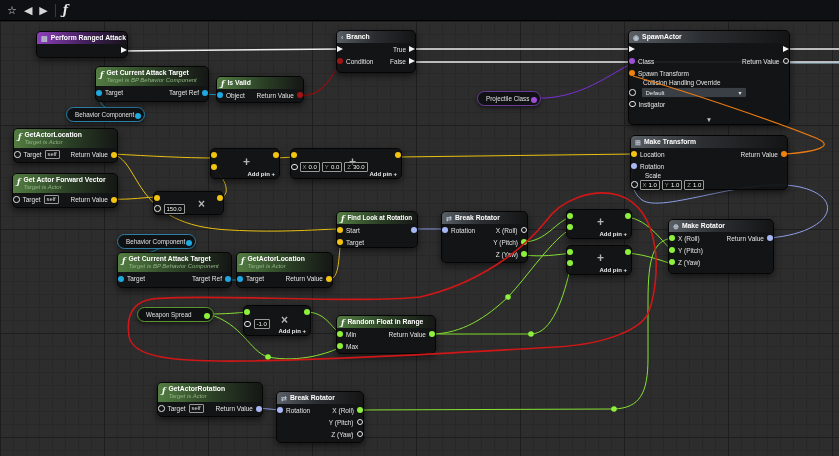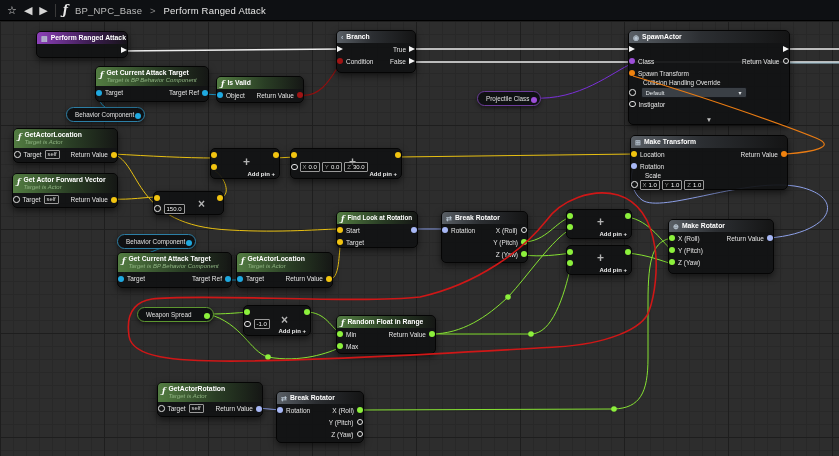--- a/index.html
+++ b/index.html
@@ -84,25 +84,20 @@
 </style>
 </head>
 <body>
 
 <div class="toolbar">
   <span class="tb-ico">☆</span>
   <span class="tb-ico">◀</span>
   <span class="tb-ico">▶</span>
   <span class="tb-sep"></span>
   <span class="tb-f">ƒ</span>
-  <span class="crumb">
-    <span>BP_NPC_Base</span>
-    <span class="gt">&gt;</span>
-    <span class="cur">Perform Ranged Attack</span>
-  </span>
 </div>
 
 <div class="graph"></div>
 
 <svg class="layer" width="839" height="456" viewBox="0 0 839 456">
   <path class="wexec" d="M121,51 L341,49"></path>
   <path class="wexec" d="M411,49 L633,49"></path>
   <path class="wexec" d="M411,62 L839,62"></path>
   <path class="wexec" d="M785,49 L839,49"></path>
   <path class="wobjl" d="M786,63 L839,63"></path>

